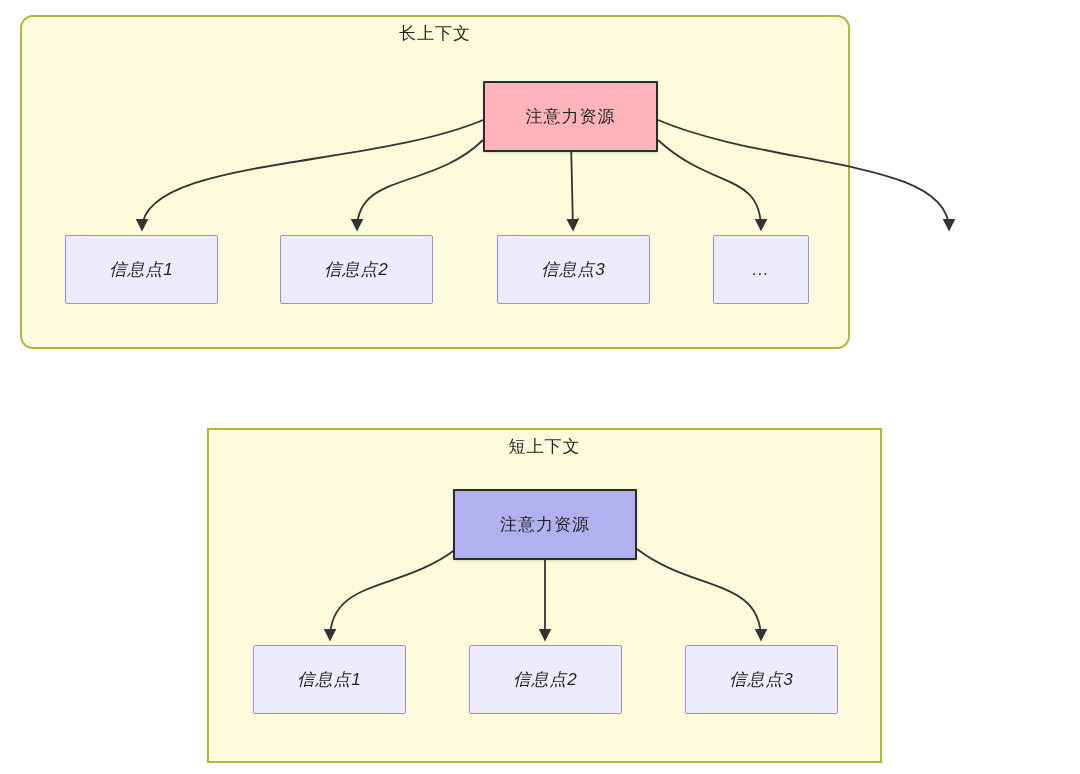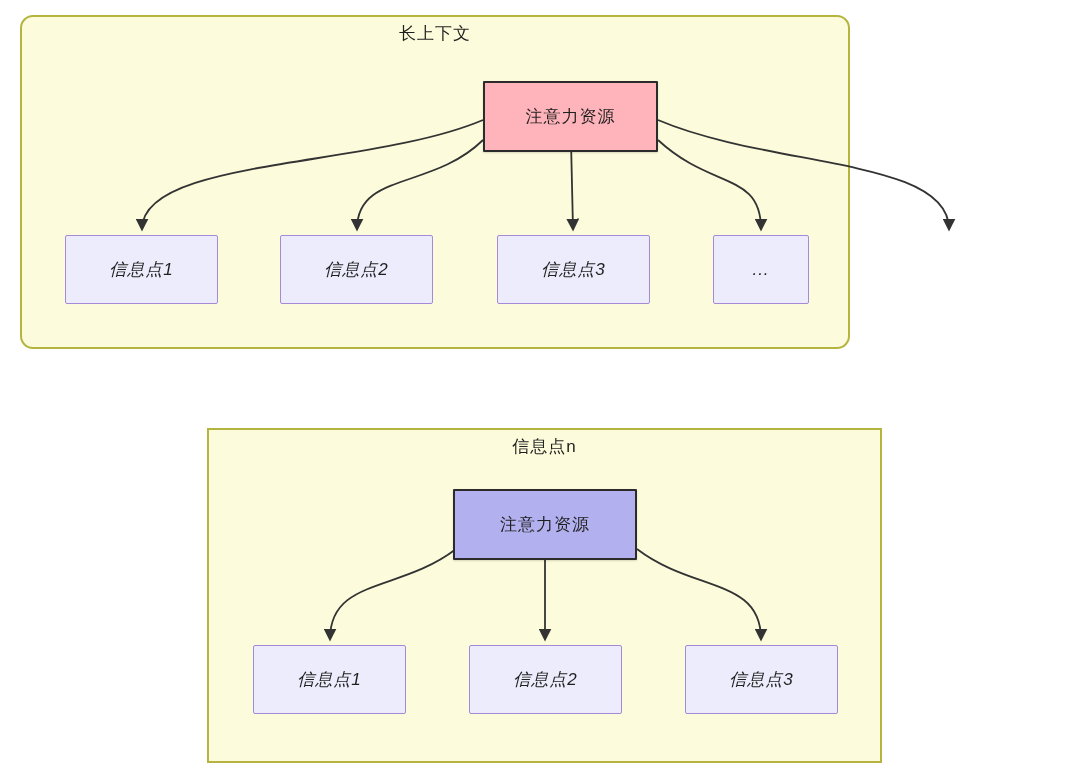--- a/index.html
+++ b/index.html
@@ -79,21 +79,21 @@
 </head>
 <body>
 
 <div id="canvas">
 
   <div class="panel" style="left:20px; top:15px; width:830px; height:334px;border-radius:13px;">
     <div class="panel-title">长上下文</div>
   </div>
 
   <div class="panel" style="left:207px; top:428px; width:675px; height:335px;">
-    <div class="panel-title">信息点n</div>
+    <div class="panel-title">短上下文</div>
   </div>
 
   <svg id="arrows" width="1080" height="774" viewBox="0 0 1080 774">
     <defs>
       <marker id="ah" viewBox="0 0 10 10" refX="8" refY="5" markerWidth="13" markerHeight="13" markerUnits="userSpaceOnUse" orient="auto">
         <path d="M0,0 L10,5 L0,10 z"></path>
       </marker>
     </defs>
     <g>
       <path class="link" d="M483,120 C370,168 142,158 142,229" marker-end="url(#ah)"></path>

